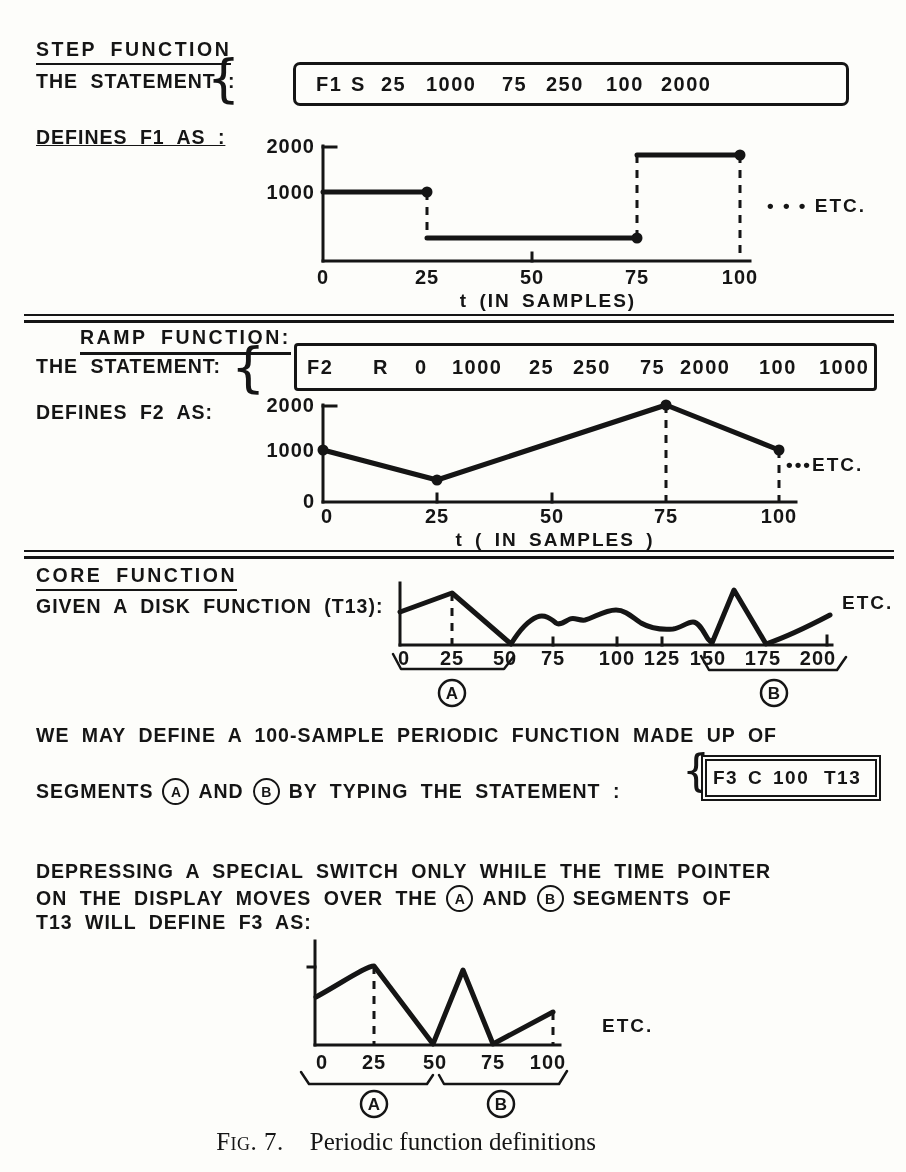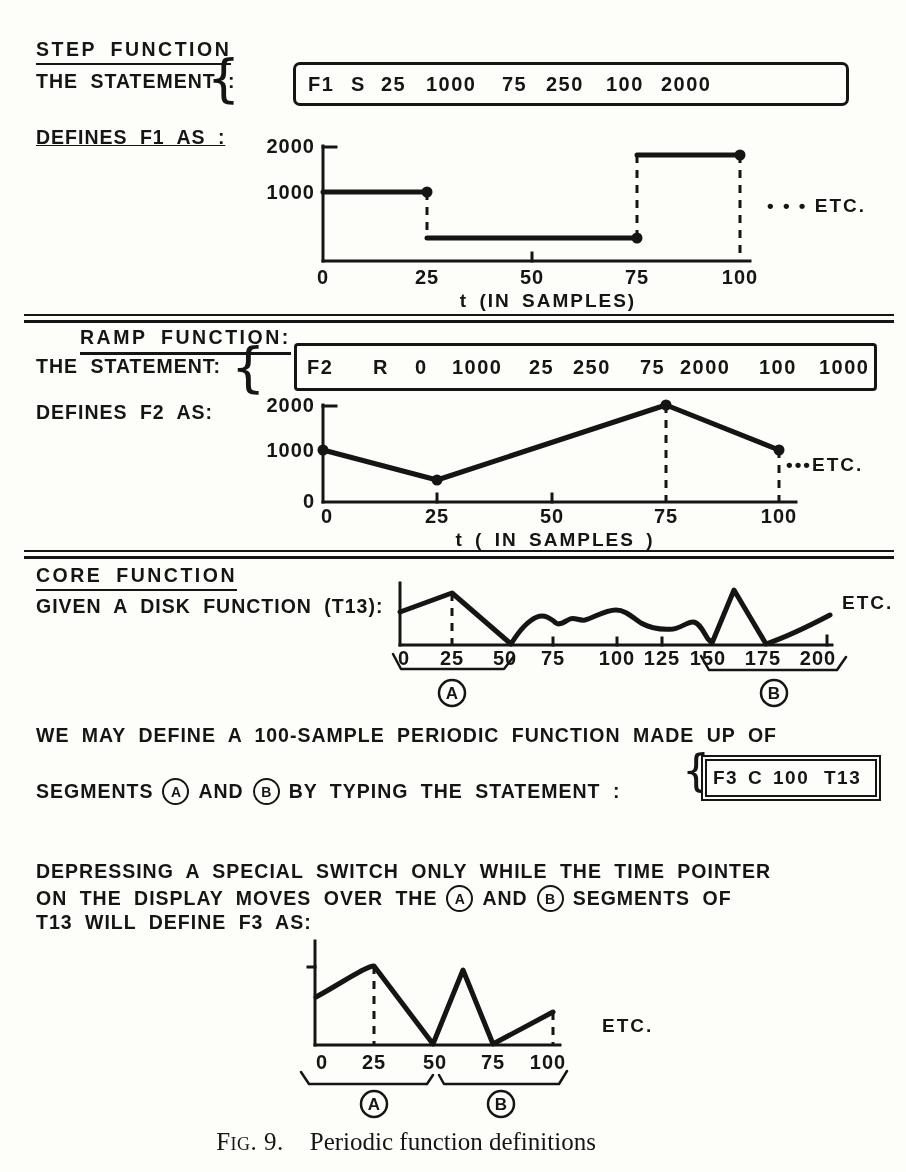--- a/index.html
+++ b/index.html
@@ -43,21 +43,21 @@
 <body>
 
 <div class="page">
 
   <div class="hand heading u" style="left:36px;top:38px;">STEP FUNCTION</div>
 
   <div class="hand" style="left:36px;top:70px;">THE STATEMENT :</div>
   <div class="brace" style="left:207px;top:52px;font-size:52px;">{</div>
 
   <div class="stmt-box" style="left:293px;top:62px;width:550px;height:38px;border-radius:7px;">
-    <span class="tok" style="left:12px">F1</span>
+    <span class="tok" style="left:20px">F1</span>
     <span class="tok" style="left:55px">S</span>
     <span class="tok" style="left:85px">25</span>
     <span class="tok" style="left:130px">1000</span>
     <span class="tok" style="left:206px">75</span>
     <span class="tok" style="left:250px">250</span>
     <span class="tok" style="left:310px">100</span>
     <span class="tok" style="left:365px">2000</span>
   </div>
 
   <div class="hand" style="left:36px;top:126px;text-decoration:underline;">DEFINES F1 AS :</div>
@@ -201,16 +201,16 @@
     <path class="thin" d="M33,139 L41,151 L159,151 L165,142"></path>
     <path class="thin" d="M171,142 L176,151 L291,151 L299,138"></path>
     <circle class="circ-svg" cx="106" cy="171" r="13"></circle>
     <text class="seg-letter" x="106" y="177" text-anchor="middle">A</text>
     <circle class="circ-svg" cx="233" cy="171" r="13"></circle>
     <text class="seg-letter" x="233" y="177" text-anchor="middle">B</text>
     <text class="etc" x="334" y="99">ETC.</text>
   </svg>
 
   <div class="caption">
-    <span class="figsc">Fig. 9.</span><span>Periodic function definitions</span>
+    <span class="figsc">Fig. 7.</span><span>Periodic function definitions</span>
   </div>
 
 </div>
 
 </body></html>

